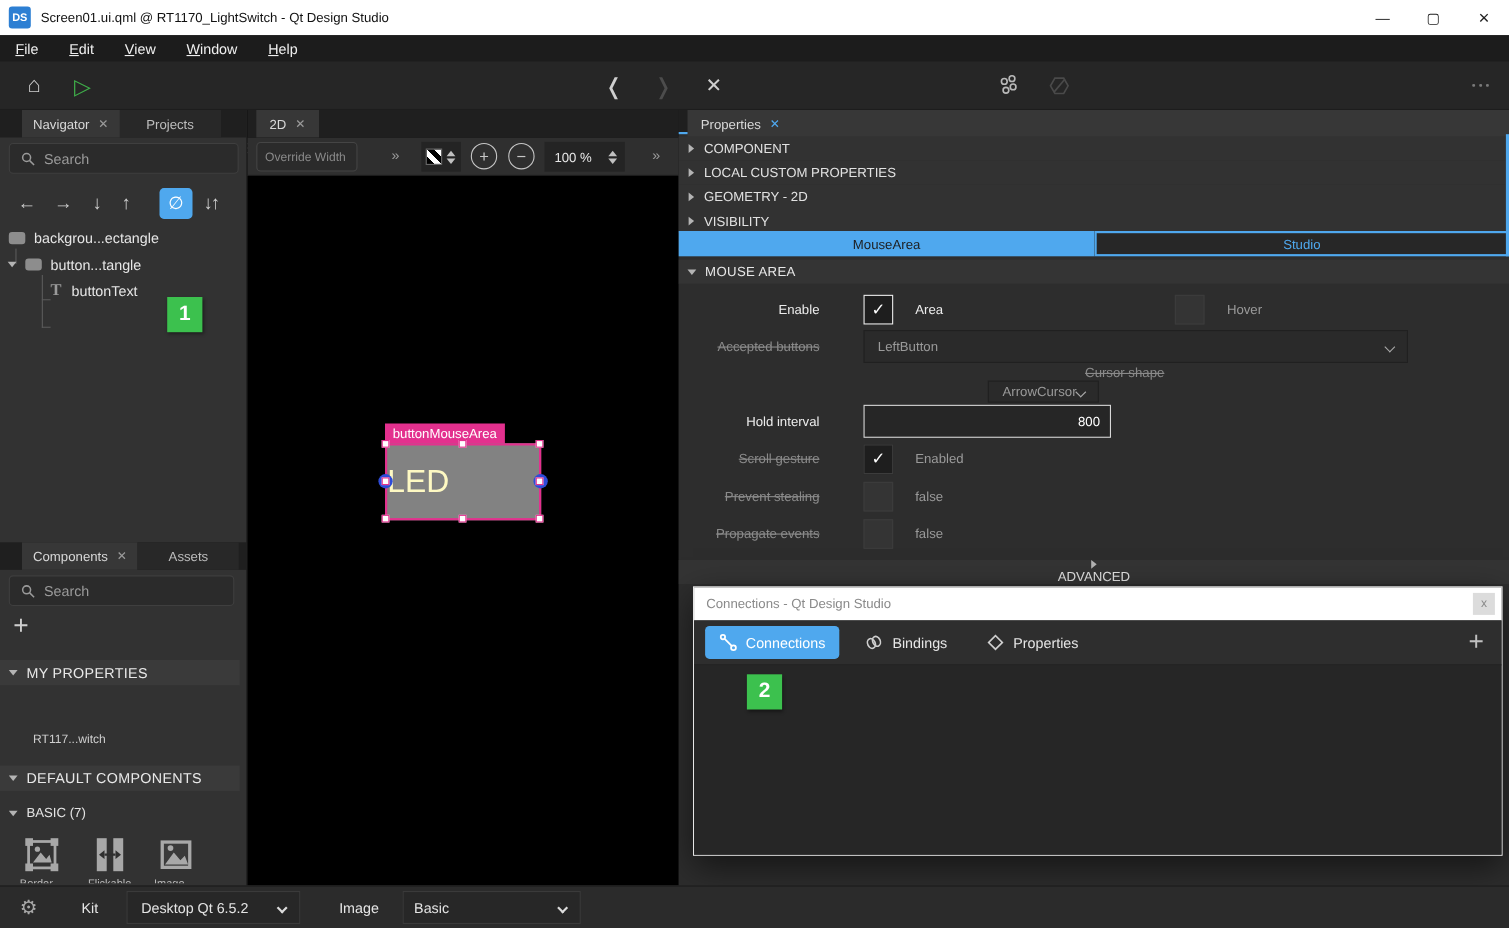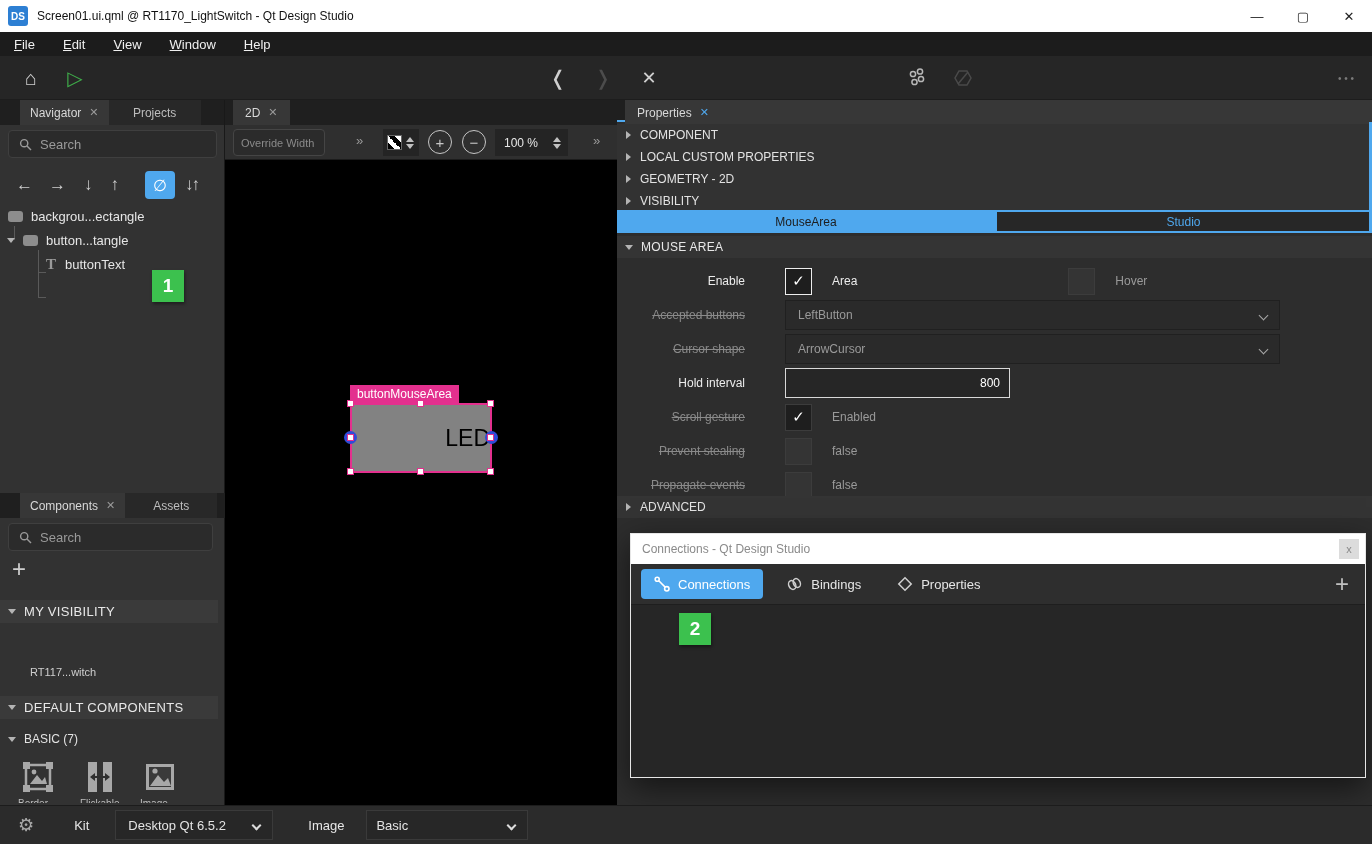--- a/index.html
+++ b/index.html
@@ -82,21 +82,21 @@
   .circle-btn { width:24px; height:24px; border:1.5px solid #c6c6c6; border-radius:50%; color:#c6c6c6;
                 display:flex; align-items:center; justify-content:center; font-size:15px; }
   .spin { display:flex; flex-direction:column; justify-content:center; gap:2px; }
   .spin i { width:0; height:0; border-left:4px solid transparent; border-right:4px solid transparent; display:block; }
   .spin .up { border-bottom:5px solid #c0c0c0; }
   .spin .dn { border-top:5px solid #c0c0c0; }
 
   
   .sel-label { position:absolute; background:#e3308e; color:#fff; font-size:12px; padding:2px 7px 3px; }
   .sel-rect { position:absolute; background:#828282; border:2px solid #e3308e;
-              display:flex; align-items:center; justify-content:flex-end; color:#000000; font-size:23px; }
+              display:flex; align-items:center; justify-content:flex-start; color:#fef9c3; font-size:29px; }
   .handle { position:absolute; width:7px; height:7px; background:#fff; border:1px solid #e3308e; }
   .handle-dot { position:absolute; width:13px; height:13px; border-radius:50%; background:#2e4bd8; }
 
   
   .props-tabrow { position:absolute; left:0; top:0; width:755px; height:22px; background:#1f1f1f;
                   border-bottom:2px solid #4fa8ee; }
   .prop-section { display:flex; align-items:center; height:22px; color:#e2e2e2; font-size:12px; background:#323232; }
   .subtab { position:absolute; top:110px; height:23px; display:flex; align-items:center; justify-content:center; font-size:12px; }
   .prop-row { position:absolute; left:0; width:755px; height:34px; display:flex; align-items:center; }
   .prop-label { width:128px; text-align:right; font-size:12px; color:#ececec; flex:none; }
@@ -264,21 +264,21 @@
         <circle cx="5.2" cy="5.2" r="3.6"></circle>
           <line x1="8" y1="8" x2="12" y2="12"></line>
       </svg>
       <input placeholder="Search" style="">
     </div>
 
     <div class="abs" style="left:12px; top:455px; color:#cfcfcf; font-size:24px; font-weight:300;">+</div>
 
     <div class="sec-header abs" style="left:0; top:500px; width:218px; height:23px;">
       <span class="tri-down"></span>
-      <span>MY VISIBILITY</span>
+      <span>MY PROPERTIES</span>
     </div>
     <div class="abs" style="left:30px; top:566px; color:#cfcfcf; font-size:11px;">RT117...witch</div>
 
     <div class="sec-header abs" style="left:0; top:596px; width:218px; height:23px;">
       <span class="tri-down"></span>
       <span>DEFAULT COMPONENTS</span>
     </div>
     <div class="abs" style="left:0; top:628px; width:218px; height:22px; display:flex; align-items:center; color:#e4e4e4; font-size:12px;">
       <span class="tri-down"></span>
       <span>BASIC (7)</span>
@@ -419,21 +419,21 @@
 
     <div class="prop-row" style="top:198px;">
       <span class="prop-label strike">Accepted buttons</span>
       <span class="gap40"></span>
       <div class="ddown">
         <span>LeftButton</span>
         <span class="chev"></span>
       </div>
     </div>
 
-    <div class="prop-row" style="top:232px;">
+    <div class="prop-row" style="top:232px;flex-direction:column;">
       <span class="prop-label strike">Cursor shape</span>
       <span class="gap40"></span>
       <div class="ddown">
         <span>ArrowCursor</span>
         <span class="chev"></span>
       </div>
     </div>
 
     <div class="prop-row" style="top:266px;">
       <span class="prop-label">Hold interval</span>
@@ -455,21 +455,21 @@
       <span class="cbox-label">false</span>
     </div>
 
     <div class="prop-row" style="top:368px;">
       <span class="prop-label strike">Propagate events</span>
       <span class="gap40"></span>
       <span class="cbox"></span>
       <span class="cbox-label">false</span>
     </div>
 
-    <div class="prop-section abs" style="left:0; top:396px; width:755px; background:#343434;">
+    <div class="prop-section abs" style="left:0; top:409px; width:755px; background:#343434;flex-direction:column;">
       <span class="tri-right"></span>
         <span>ADVANCED</span>
     </div>
   </div>
 
   <div class="dialog">
     <div class="dialog-title">
       <span>Connections - Qt Design Studio</span>
       <div class="dialog-x">x</div>
     </div>

